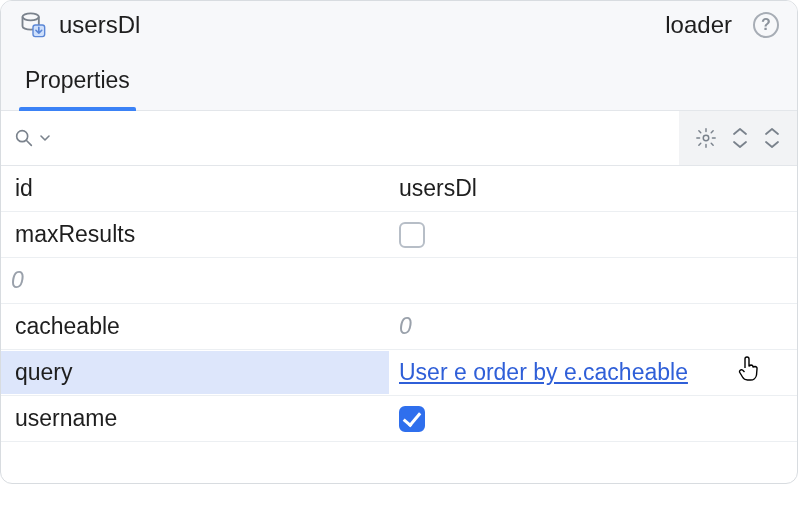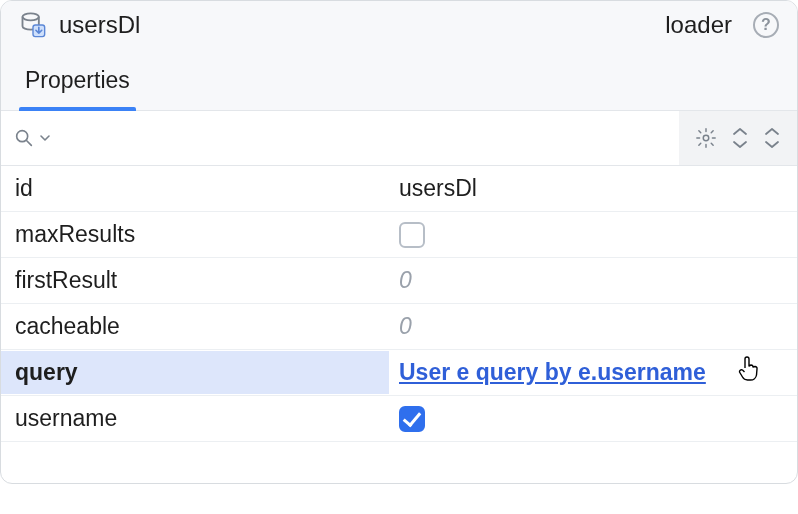--- a/index.html
+++ b/index.html
@@ -111,33 +111,32 @@
     </div>
 
     <div class="prop-row">
       <div class="prop-name">maxResults</div>
       <div class="prop-val">
         <span class="checkbox"></span>
       </div>
     </div>
 
     <div class="prop-row">
-      <div class="prop-name">firstResult</div>
       <div class="prop-val placeholder-int">0</div>
     </div>
 
     <div class="prop-row">
       <div class="prop-name">cacheable</div>
       <div class="prop-val placeholder-int">0</div>
     </div>
 
-    <div class="prop-row highlight" style="position:relative;font-weight:bold;">
+    <div class="prop-row highlight" style="position:relative;">
       <div class="prop-name">query</div>
       <div class="prop-val">
-        <span class="link">User e query by e.username</span>
+        <span class="link">User e order by e.cacheable</span>
       </div>
       <span class="cursor-hand">
         <svg width="26" height="30" viewBox="0 0 26 30">
           <path d="M8 14V5a2 2 0 014 0v7l2-1a2 2 0 012 2l2-.5a2 2 0 012 2.5l-.5 6a6 6 0 01-6 5h-3a6 6 0 01-5-3l-3-5a2 2 0 013-2l2 2" fill="#fff" stroke="#000" stroke-width="1.4" stroke-linejoin="round"></path>
         </svg>
       </span>
     </div>
 
     <div class="prop-row">
       <div class="prop-name">username</div>

